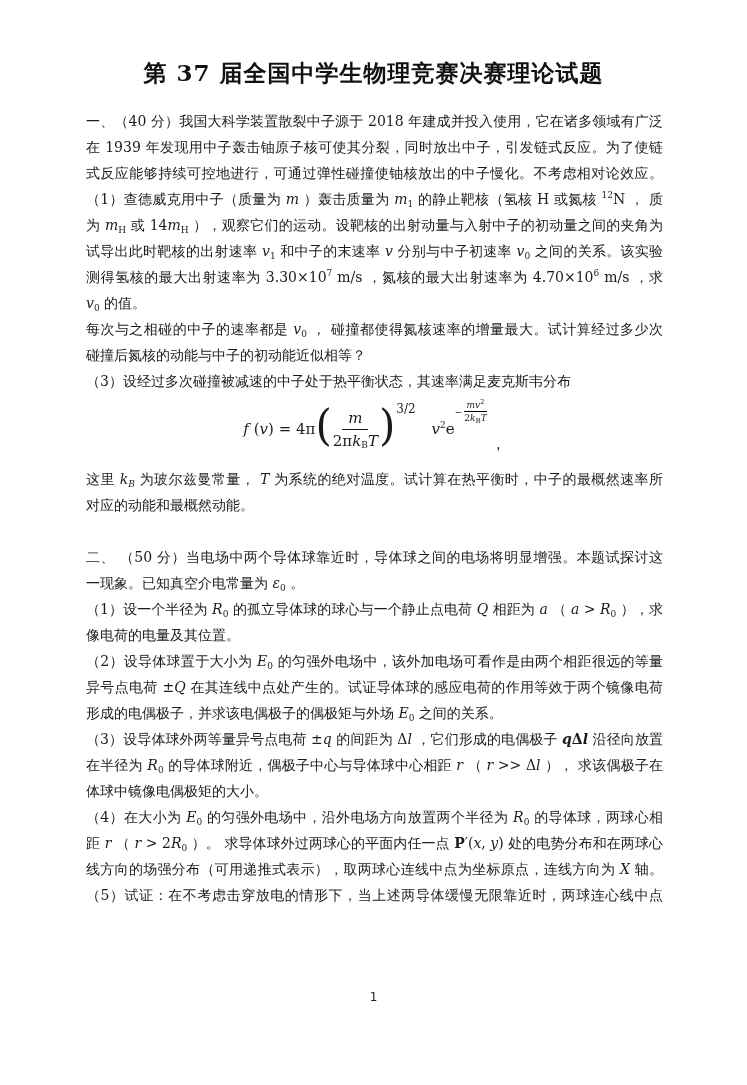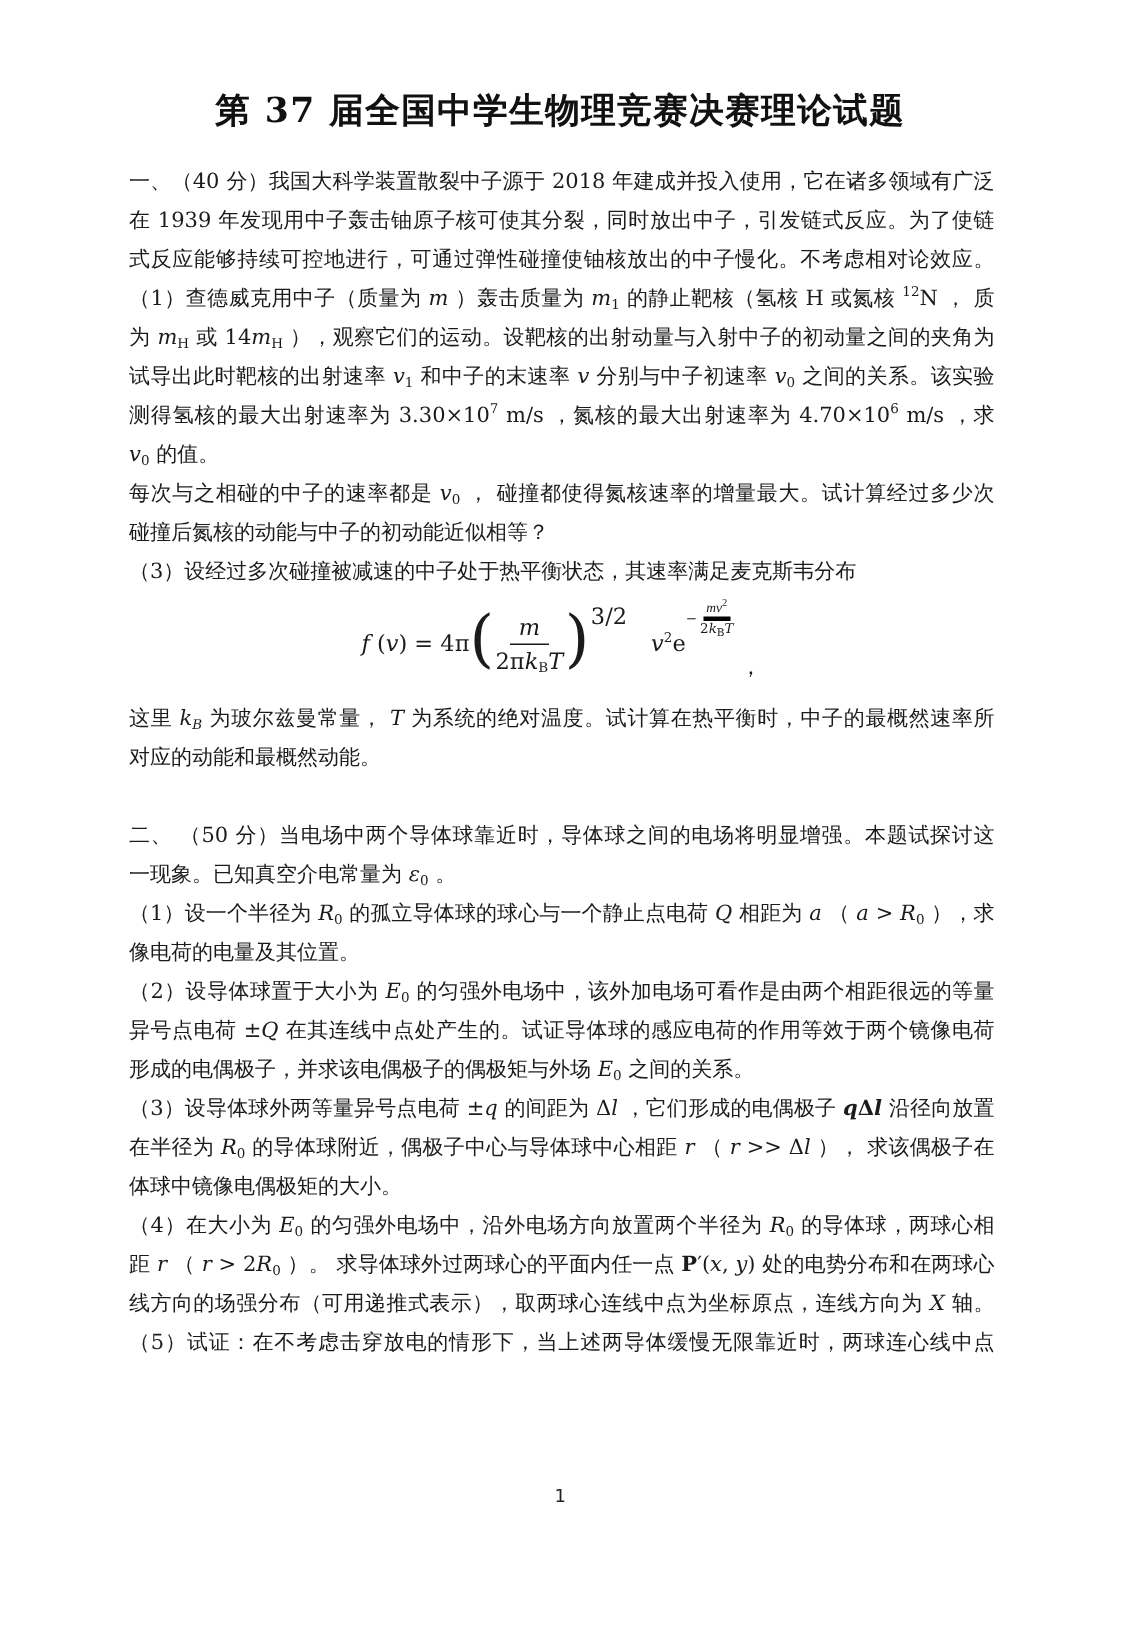--- a/index.html
+++ b/index.html
@@ -61,34 +61,34 @@
   .frac sub { font-size: 9px; line-height: 0; vertical-align: -2px; }
   .frac sup { font-size: 9px; line-height: 0; vertical-align: 5px; }
   .bigparen {
     font-size: 42px;
     font-weight: 300;
     line-height: 0.9;
     position: relative;
     top: -3px;
   }
   .power {
-    font-size: 15px;
+    font-size: 12px;
     align-self: flex-start;
     margin: 4px 3px 0 1px;
   }
   .v2e { margin-left: 13px; }
   .v2e sup { font-size: 9px; line-height: 0; vertical-align: 6px; }
   .expblock {
     display: inline-flex;
     align-items: center;
     font-size: 9px;
     align-self: flex-start;
     margin-top: 2px;
   }
-  .expblock .frac .num { padding: 0 2px 1px; border-bottom: 3px solid #000000; font-family: Liberation Serif, serif; }
+  .expblock .frac .num { padding: 0 2px 1px; border-bottom: 1px solid #000000; }
   .expblock .frac .den { padding-top: 1px; }
   .expblock sub { font-size: 7px; vertical-align: -2px; line-height: 0; }
   .expblock sup { font-size: 7px; vertical-align: 4px; line-height: 0; }
   .expsign { margin-right: 1px; }
   .fcomma { align-self: flex-end; margin: 0 0 6px 3px; }
 
   .problem2 { margin-top: 26px; }
 
   .pagenum {
     position: absolute;

